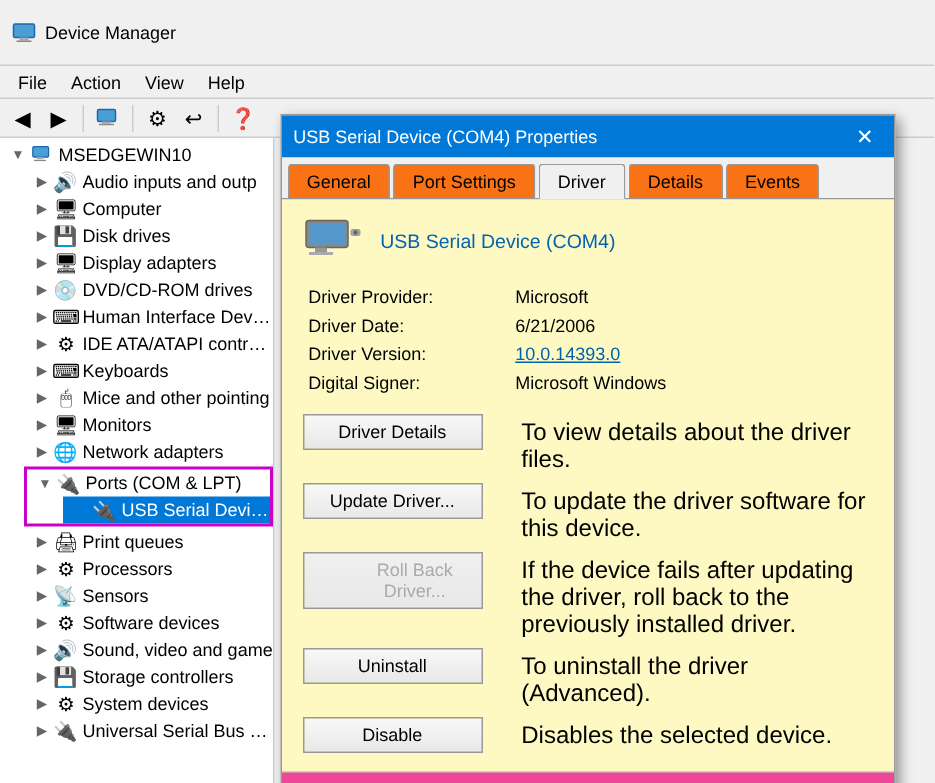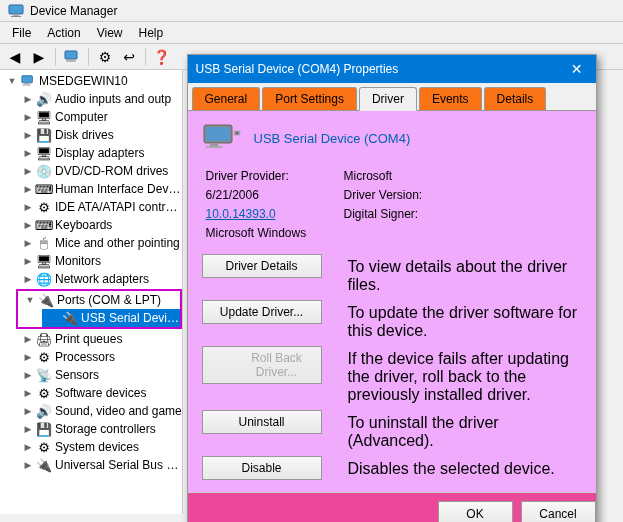--- a/index.html
+++ b/index.html
@@ -8,21 +8,21 @@
       font-size: 12px;
       background: #f0f0f0;
       width: 623px;
       height: 522px;
       overflow: hidden;
     }
 
     
     .title-bar {
       background: #f0f0f0;
-      height: 22px;
+      height: 44px;
       display: flex;
       align-items: center;
       padding: 0 8px;
       border-bottom: 1px solid #ccc;
     }
     .title-bar-icon {
       width: 16px;
       height: 16px;
       margin-right: 6px;
     }
@@ -192,21 +192,21 @@
     .tab.active {
       background: #f0f0f0;
       border-bottom: 1px solid #f0f0f0;
       margin-bottom: -1px;
       z-index: 1;
     }
 
     
     .dialog-body {
       padding: 12px 14px;
-      background: #f0abfc;
+      background: #fef9c3;
     }
     .device-header {
       display: flex;
       align-items: center;
       margin-bottom: 14px;
     }
     .device-icon {
       width: 40px;
       height: 32px;
       margin-right: 12px;
@@ -455,22 +455,22 @@
 
       <div class="dialog-title-bar">
         <span>USB Serial Device (COM4) Properties</span>
         <button class="dialog-close-btn">✕</button>
       </div>
 
       <div class="tabs">
         <div class="tab">General</div>
         <div class="tab">Port Settings</div>
         <div class="tab active">Driver</div>
+        <div class="tab">Details</div>
         <div class="tab">Events</div>
-        <div class="tab">Details</div>
       </div>
 
       <div class="dialog-body">
 
         <div class="device-header">
           <div class="device-icon">
             <svg width="40" height="32" viewBox="0 0 40 32">
               <rect x="2" y="2" width="28" height="18" rx="2" fill="#888" stroke="#666" stroke-width="1"></rect>
               <rect x="4" y="4" width="24" height="14" fill="#5599cc"></rect>
               <rect x="8" y="20" width="8" height="3" fill="#999"></rect>
@@ -478,20 +478,21 @@
               <rect x="32" y="8" width="6" height="4" rx="1" fill="#aaa" stroke="#888" stroke-width="0.5"></rect>
               <circle cx="35" cy="10" r="1.5" fill="#666"></circle>
             </svg>
           </div>
           <span class="device-name">USB Serial Device (COM4)</span>
         </div>
 
         <div class="driver-info-grid">
           <span class="info-label">Driver Provider:</span>
           <span class="info-value">Microsoft</span>
+          <span class="info-label">Driver Date:</span>
           <span class="info-value">6/21/2006</span>
           <span class="info-label">Driver Version:</span>
           <span class="info-value link">10.0.14393.0</span>
           <span class="info-label">Digital Signer:</span>
           <span class="info-value">Microsoft Windows</span>
         </div>
 
         <div class="driver-buttons">
           <div class="driver-btn-row">
             <button class="driver-btn">Driver Details</button>

